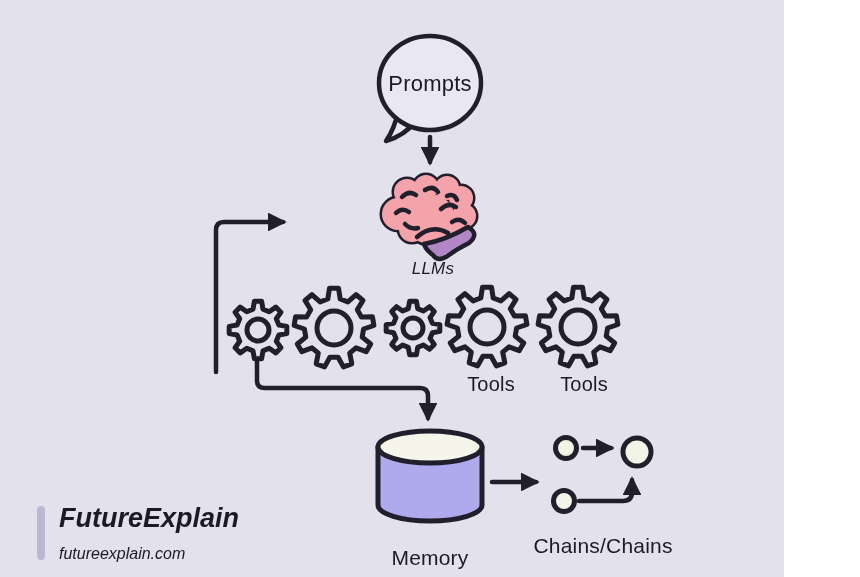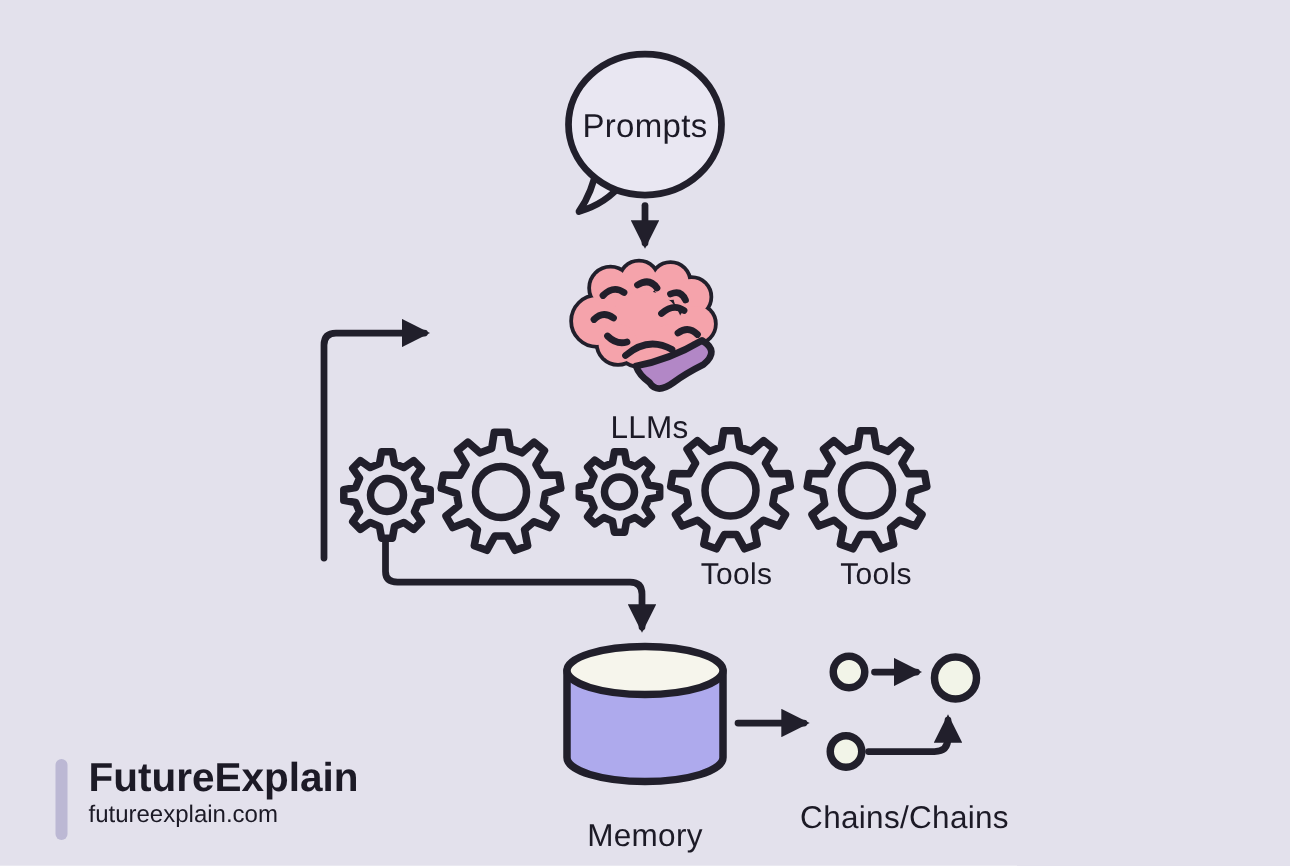--- a/index.html
+++ b/index.html
@@ -1,17 +1,17 @@
 <!DOCTYPE html>
 <html style="--bg: #e3e1ec; --ink: #211f2b; --text: #1c1a26; --pink: #f5a3ab; --purple: #b287c6; --mem-body: #aeaaed; --cream: #f6f5ec; --node-fill: #f2f4e8; --bubble-fill: #e9e7f2; --bar: #bcb8d4;"><head>
 <meta charset="utf-8">
 <style>
   html,body{margin:0;padding:0;}
   .canvas{
-    position:relative; width:860px; height:577px; overflow:hidden;
+    position:relative; width:784px; height:577px; overflow:hidden;
     background:var(--bg); font-family:"Liberation Sans",sans-serif;
   }
   svg.diagram{position:absolute; inset:0;}
   
   .ln{fill:none; stroke:var(--ink); stroke-width:4.5; stroke-linecap:round; stroke-linejoin:round;}
   .gear{fill:var(--bg); stroke:var(--ink); stroke-width:5; stroke-linejoin:round;}
   .gear-hole{fill:none; stroke:var(--ink); stroke-width:5;}
   .bubble{fill:var(--bubble-fill); stroke:var(--ink); stroke-width:4.5; stroke-linejoin:round;}
   .brain-stroke{fill:var(--pink); stroke:var(--ink); stroke-width:5;}
   .brain-fill{fill:var(--pink);}
@@ -19,30 +19,30 @@
   .squiggle{fill:none; stroke:var(--ink); stroke-width:4.5; stroke-linecap:round;}
   .cyl-body{fill:var(--mem-body); stroke:var(--ink); stroke-width:5; stroke-linejoin:round;}
   .cyl-top{fill:var(--cream); stroke:var(--ink); stroke-width:5;}
   .node{fill:var(--node-fill); stroke:var(--ink); stroke-width:5;}
   
   .label{
     position:absolute; transform:translate(-50%,-50%); white-space:nowrap;
     color:var(--text); font-weight:500; letter-spacing:.2px;
   }
   #prompts-label{left:430px; top:84px;  font-size:22px;}
-  #llms-label   {left:433px; top:286px; font-size:21px;}
+  #llms-label   {left:433px; top:269px; font-size:17px;font-style:italic;}
   #tools-label-1{left:491px; top:384px; font-size:20px;}
   #tools-label-2{left:584px; top:384px; font-size:20px;}
   #memory-label {left:430px; top:546px; font-size:21px;margin-top:12px;}
   #agents-label {left:603px; top:546px; font-size:21px;}
   
-  .brand{position:absolute; left:37px; top:503px; display:flex; align-items:flex-start;}
+  .brand{position:absolute; left:37px; top:503px; display:flex; align-items:flex-start;font-style:italic;}
   .brand-bar{width:8px; height:54px; background:var(--bar); border-radius:4px; margin-right:14px; margin-top:3px;}
   .brand-name{font-size:27px; font-weight:700; color:var(--text); line-height:1.15;}
-  .brand-url{font-size:16px; font-weight:500; color:var(--text); margin-top:1px;}
+  .brand-url{font-size:16px; font-weight:500; color:var(--text); margin-top:11px;}
 </style>
 </head>
 <body>
 
 <div class="canvas">
 
   <svg class="diagram" width="860" height="577" viewBox="0 0 860 577">
     <defs>
       <marker id="arrow" viewBox="0 0 10 10" refX="8" refY="5" markerWidth="4.2" markerHeight="4.2" orient="auto-start-reverse">
         <path d="M0,0 L10,5 L0,10 Z" style="fill:var(--ink)"></path>

